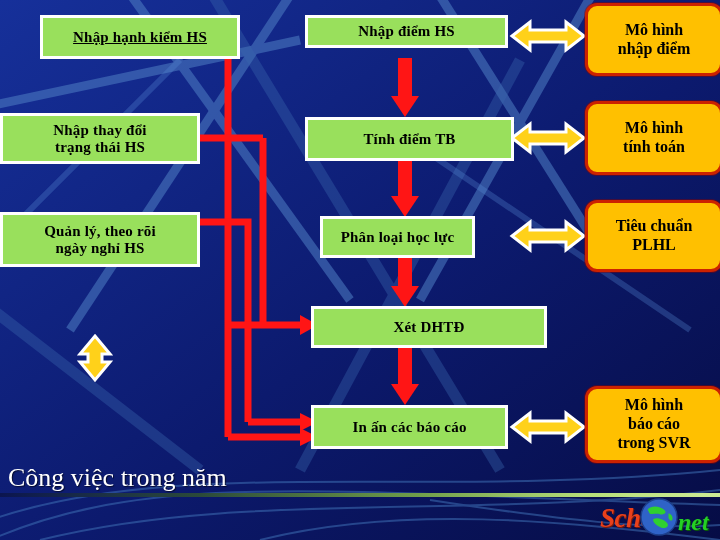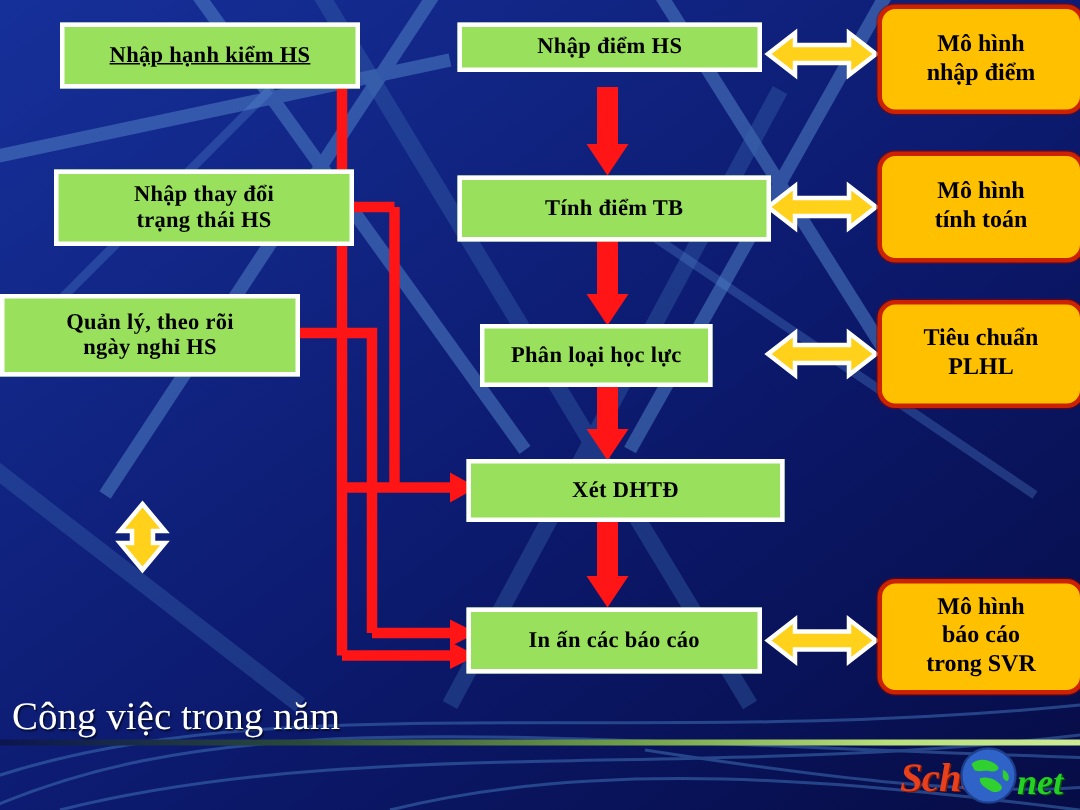--- a/index.html
+++ b/index.html
@@ -175,45 +175,45 @@
 
     <g fill="#ffd11a" stroke="#ffffff" stroke-width="3" stroke-linejoin="miter">
       <polygon points="95,336 110,354 102,354 102,362 110,362 95,380 80,362 88,362 88,354 80,354"></polygon>
     </g>
   </svg>
 
   <div class="gbox" style="left:40px;top:15px;width:200px;height:44px;text-decoration:underline;">
     <span>Nhập hạnh kiểm HS</span>
   </div>
 
-  <div class="gbox" style="left:0px;top:113px;width:200px;height:51px;white-space:pre-line;margin-left:36px;">
+  <div class="gbox" style="left:0px;top:113px;width:200px;height:51px;white-space:pre-line;">
     <span>Nhập thay đổi
 trạng thái HS</span>
   </div>
 
-  <div class="gbox" style="left:0px;top:196px;width:200px;height:55px;white-space:pre-line;">
+  <div class="gbox" style="left:0px;top:212px;width:200px;height:55px;white-space:pre-line;">
     <span>Quản lý, theo rõi
 ngày nghỉ HS</span>
   </div>
 
 
 
   <div class="gbox" style="left:305px;top:15px;width:203px;height:33px;">
     <span>Nhập điểm HS</span>
   </div>
 
   <div class="gbox" style="left:305px;top:117px;width:209px;height:44px;">
     <span>Tính điểm TB</span>
   </div>
 
   <div class="gbox" style="left:320px;top:216px;width:155px;height:42px;">
     <span>Phân loại học lực</span>
   </div>
 
-  <div class="gbox" style="left:311px;top:306px;width:212px;height:42px;">
+  <div class="gbox" style="left:311px;top:306px;width:236px;height:42px;">
     <span>Xét DHTĐ</span>
   </div>
 
   <div class="gbox" style="left:311px;top:405px;width:197px;height:44px;">
     <span>In ấn các báo cáo</span>
   </div>
 
   <div class="ybox" style="left:585px;top:3px;width:138px;height:73px;white-space:pre-line;">
     <span>Mô hình
 nhập điểm</span>

